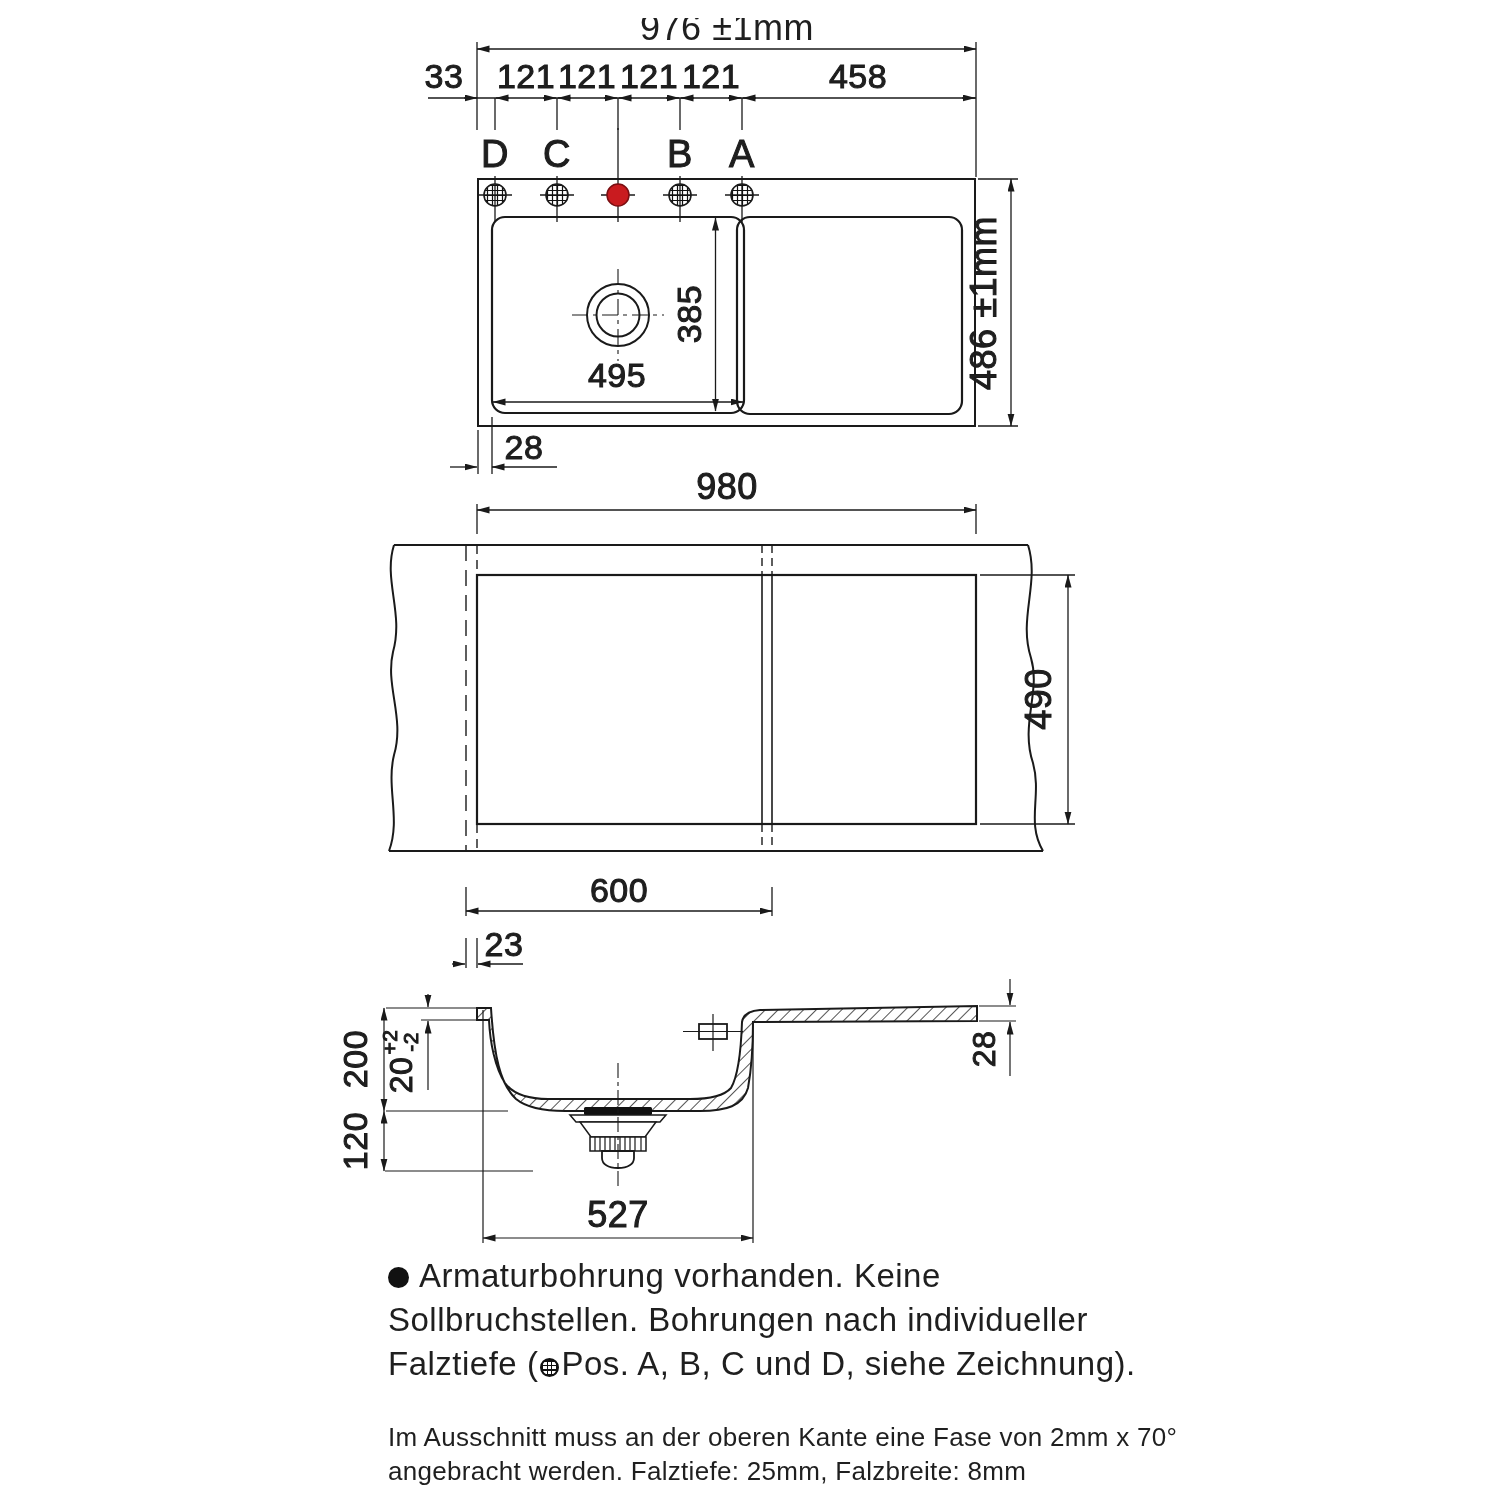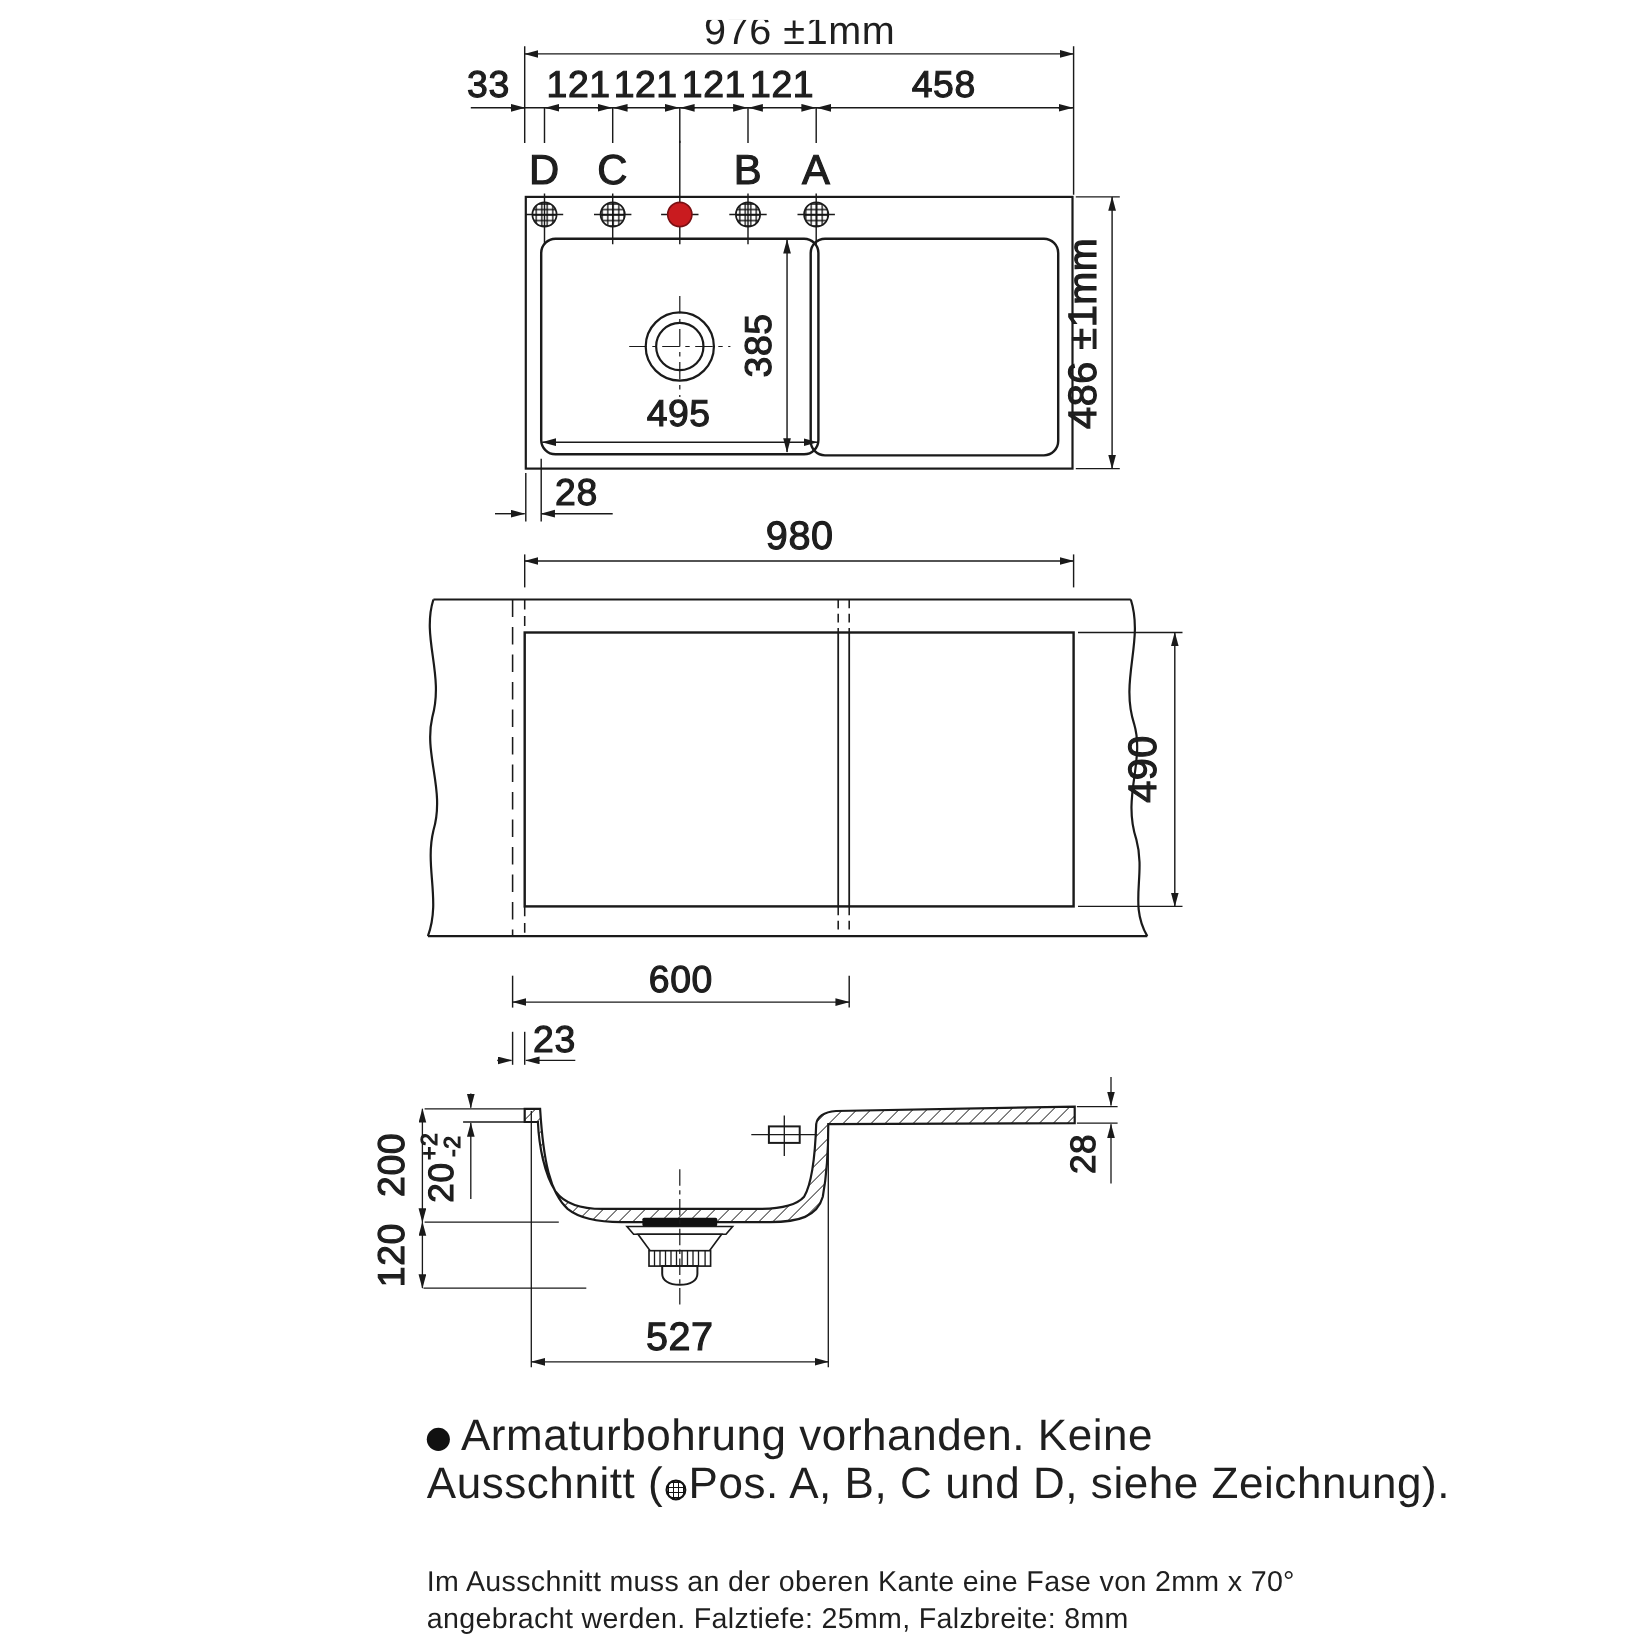--- a/index.html
+++ b/index.html
@@ -1,20 +1,20 @@
 <!DOCTYPE html>
 <html><head>
 <meta charset="utf-8">
 <style>
   html,body{margin:0;padding:0;background:#ffffff;}
   .page{position:relative;width:1500px;height:1500px;background:#fff;overflow:hidden;
         font-family:"Liberation Sans",sans-serif;color:#1f1f1f;margin-top:18px;}
   svg{position:absolute;left:0;top:0;}
   svg text{font-family:"Liberation Sans",sans-serif;fill:#1f1f1f;letter-spacing:0.5px;}
-  .notes{position:absolute;left:388px;top:1265px;font-size:40px;line-height:44px;
+  .notes{position:absolute;left:388px;top:1236px;font-size:33px;line-height:44px;
          letter-spacing:0.5px;white-space:nowrap;}
   .warnings{position:absolute;left:388px;top:1402px;font-size:26px;line-height:34px;
          letter-spacing:0.3px;white-space:nowrap;}
   .bullet-dot{display:inline-block;width:21px;height:21px;border-radius:50%;
          background:#111;margin-right:10px;vertical-align:-1px;}
   .hatch-dot{display:inline-block;width:19px;height:19px;border-radius:50%;
          border:2px solid #111;box-sizing:border-box;vertical-align:-2px;margin:0 2px;
          background:
            repeating-linear-gradient(0deg,#111 0 1.4px,transparent 1.4px 4.5px),
            repeating-linear-gradient(90deg,#111 0 1.4px,transparent 1.4px 4.5px);}
@@ -265,21 +265,22 @@
       <line x1="483" y1="992" x2="483" y2="1225"></line>
       <line x1="753" y1="1006" x2="753" y2="1225"></line>
       <line x1="483" y1="1220" x2="753" y2="1220" marker-start="url(#arr)" marker-end="url(#arr)"></line>
     </g>
     <text x="618" y="1209" text-anchor="middle" font-size="36" fill="#1f1f1f">527</text>
   </g>
 </svg>
 
 <div class="notes">
   <div><span class="bullet-dot"></span><span>Armaturbohrung vorhanden. Keine</span></div>
-  <div><span>Ausschnitt (</span><span class="hatch-dot"></span><span>Pos. A, B, C und D, siehe Zeichnung).</span></div>
+  <div>Sollbruchstellen. Bohrungen nach individueller</div>
+  <div><span>Falztiefe (</span><span class="hatch-dot"></span><span>Pos. A, B, C und D, siehe Zeichnung).</span></div>
 </div>
 
 <div class="warnings">
   <div>Im Ausschnitt muss an der oberen Kante eine Fase von 2mm x 70°</div>
   <div>angebracht werden. Falztiefe: 25mm, Falzbreite: 8mm</div>
 </div>
 
 </div>
 
 </body></html>

